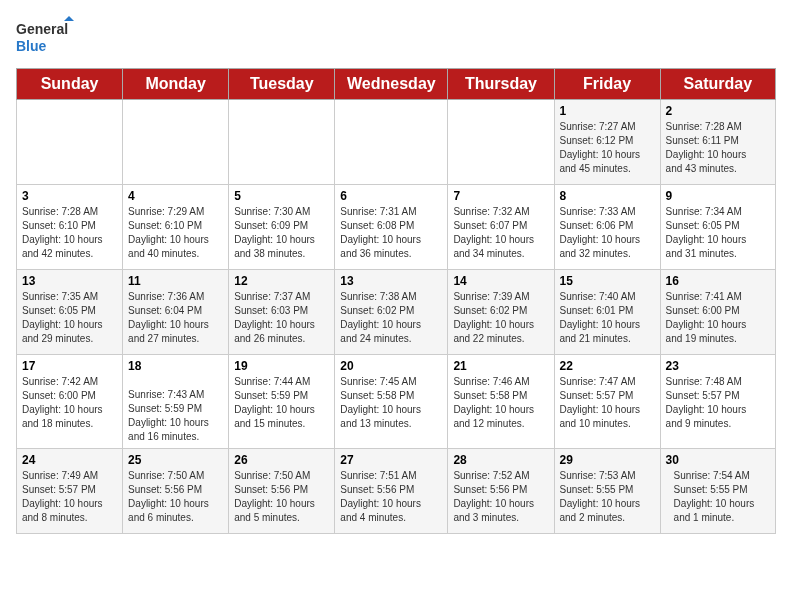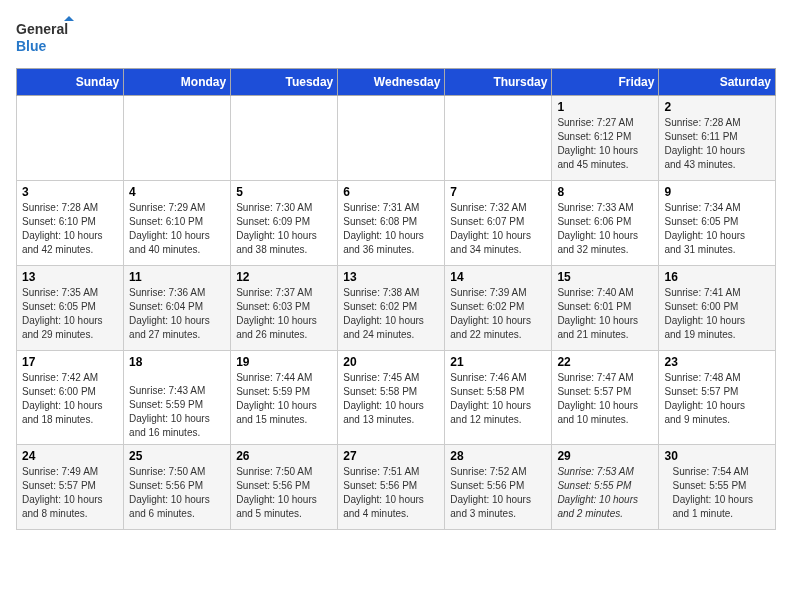--- a/index.html
+++ b/index.html
@@ -32,25 +32,25 @@
     .location {
       font-size: 15px;
       color: #555;
     }
     table {
       width: 100%;
       border-collapse: collapse;
       font-size: 11px;
     }
     thead tr th {
-      background-color: #1d4ed8;
+      background-color: #b91c1c;
       color: #fff;
       padding: 6px 4px;
-      text-align: right;
-      font-size: 12px;
+      text-align: center;
+      font-size: 16px;
       font-weight: bold;
       border: 1px solid #aaa;
     }
     tbody tr td {
       border: 1px solid #ccc;
       vertical-align: top;
       padding: 4px 5px;
       min-height: 80px;
       height: 85px;
       background: #fff;
@@ -307,21 +307,21 @@
         </td>
         <td>
           <div class="day-number">28</div>
           <div class="day-info" style="white-space: pre-line;">Sunrise: 7:52 AM
 Sunset: 5:56 PM
 Daylight: 10 hours
 and 3 minutes.</div>
         </td>
         <td>
           <div class="day-number">29</div>
-          <div class="day-info" style="white-space: pre-line; font-style: italic;">Sunrise: 7:53 AM
+          <div class="day-info" style="white-space: pre-line;">Sunrise: 7:53 AM
 Sunset: 5:55 PM
 Daylight: 10 hours
 and 2 minutes.</div>
         </td>
         <td>
           <div class="day-number">30</div>
           <div class="day-info" style="white-space: pre-line; margin-left: 8px;">Sunrise: 7:54 AM
 Sunset: 5:55 PM
 Daylight: 10 hours
 and 1 minute.</div>

